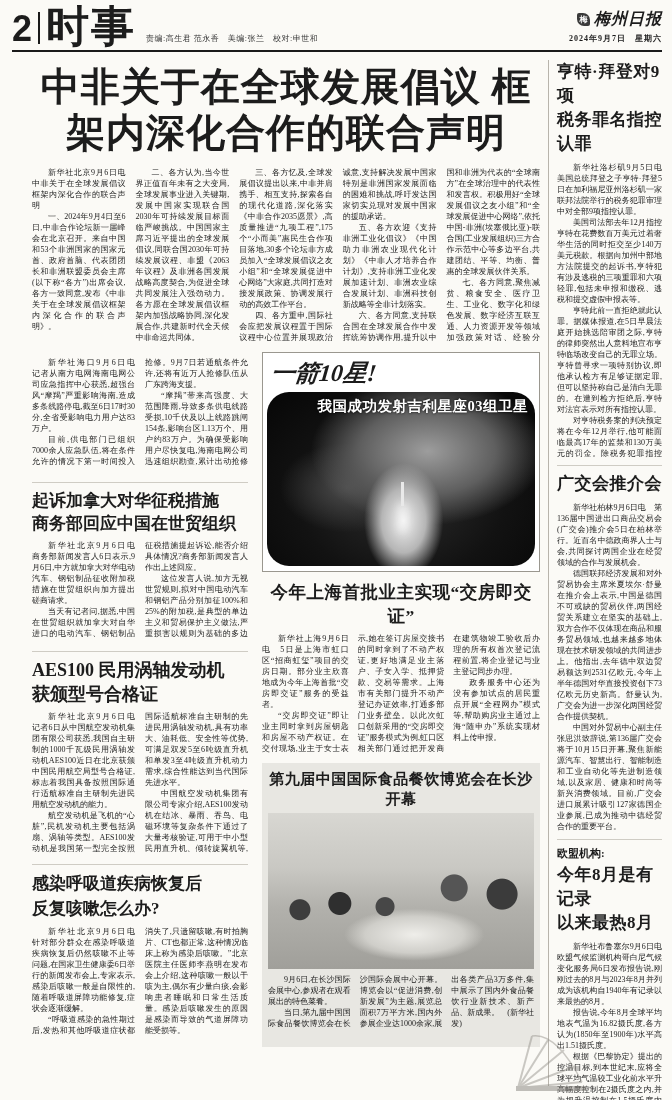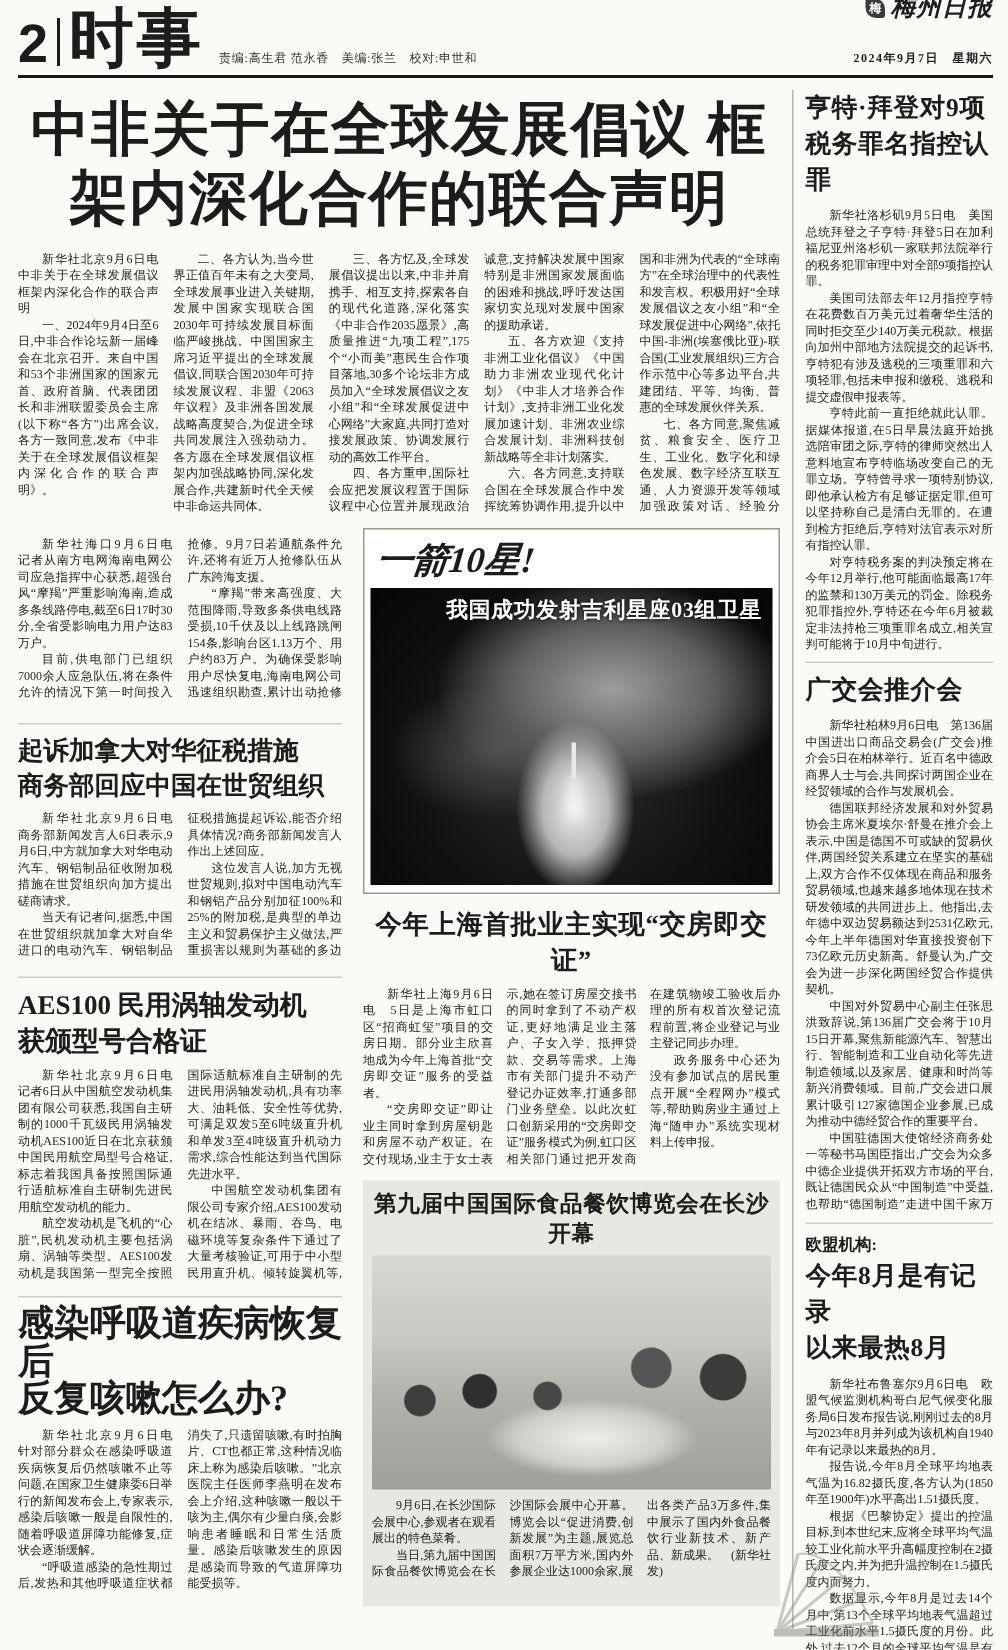--- a/index.html
+++ b/index.html
@@ -15,24 +15,24 @@
   .page-num { font-family:"Liberation Sans", sans-serif; font-size:36px; font-weight:bold; line-height:.85; }
   .mh-bar { width:2px; height:32px; background:#1a1a1a; margin:0 6px 1px 6px; }
   .section-name { font-family:"Liberation Sans", sans-serif; font-size:43px; font-weight:900;
                   letter-spacing:2px; line-height:.85; }
   .editors { font-size:8px; color:#333; margin:0 0 1px 10px; letter-spacing:.5px; }
   .mh-right { text-align:right; padding-bottom:1px; }
   .logo-row { display:flex; align-items:center; justify-content:flex-end; gap:4px; }
   .logo-icon { width:13px; height:13px; background:#3a3a3a; color:#fff; border-radius:2px 7px 2px 7px;
                font-size:8px; line-height:13px; text-align:center; font-weight:bold; }
   .logo-text { font-size:16px; font-weight:900; font-style:italic; letter-spacing:1px; }
-  .date-line { font-size:8px; font-weight:bold; margin-top:17px; letter-spacing:1px; }
-
-  
-  .content { display:flex; margin-top:4px; height:1040px; }
+  .date-line { font-size:8px; font-weight:bold; margin-top:3px; letter-spacing:1px; }
+
+  
+  .content { display:flex; margin-top:4px; height:1040px;margin-left:20px; }
   .left-region { width:508px; }
   .v-rule { width:1px; background:#b8b4ac; margin:4px 8px 10px 8px; }
   .rail { flex:1; min-width:0; padding-top:4px; }
 
   
   .body-txt { font-size:8px; line-height:11px; text-align:justify; overflow:hidden; color:#222; }
   .body-txt p { text-indent:2em; }
   .cols-2 { column-count:2; column-gap:10px; }
   .cols-3 { column-count:3; column-gap:9px; }
   .cols-5 { column-count:5; column-gap:10px; }
@@ -46,36 +46,36 @@
   
   .lower { display:flex; margin-top:9px; }
   .sub-left { width:216px; }
   .sub-center { flex:1; min-width:0; margin-left:14px; }
 
   .t2 { font-weight:900; }
   .t2 span { display:block; }
   .t-typhoon { font-size:20px; line-height:25px; letter-spacing:1px; }
   .t-mofcom  { font-size:17px; line-height:23px; }
   .t-aes     { font-size:18px; line-height:24px; }
-  .t-cough   { font-size:24px; line-height:25px; }
+  .t-cough   { font-size:17px; line-height:25px; }
   .sub-left .body-txt { margin-top:5px; }
   .h-typhoon { height:118px; }
   .h-mofcom  { height:104px; }
   .h-aes     { height:146px; }
   .h-cough   { height:118px; }
 
   
   .rocket-box { border:1px solid #9a978f; padding:4px 4px 5px 4px; background:#fff; }
   .rocket-head { font-size:24px; font-weight:900; font-style:italic; transform:skewX(-6deg);
                  padding:0 0 3px 4px; }
-  .rocket-photo { position:relative; height:198px; background:
+  .rocket-photo { position:relative; height:174px; background:
       radial-gradient(ellipse 55px 80px at 51% 74%, #f0f0f0 0%, #b5b5b5 40%, rgba(70,70,70,0) 72%),
       radial-gradient(ellipse 150px 95px at 60% 34%, #9d9d9d 0%, #5f5f5f 45%, rgba(35,35,35,0) 78%),
       radial-gradient(ellipse 90px 60px at 30% 55%, #4a4a4a 0%, rgba(30,30,30,0) 75%),
-      radial-gradient(ellipse at 50% 60%, #2c2c2c 0%, #121212 55%, #060606 100%); }
+      radial-gradient(ellipse at 50% 60%, #2c2c2c 0%, #121212 55%, #060606 100%); border-radius: 22px; }
   .rocket-sub { position:absolute; top:5px; right:7px; color:#fff; font-weight:900;
                 font-size:14.5px; letter-spacing:.5px; text-shadow:0 0 3px #000; }
   .rocket-body-shape { position:absolute; left:50%; top:52%; width:3px; height:24px; background:#e9e9e9;
                 box-shadow:0 24px 8px 2px rgba(250,250,250,.75); }
   .rocket-caption { margin-top:5px; height:57px; }
 
   
   .shanghai { margin-top:8px; }
   .t-shanghai { font-size:17.5px; font-weight:900; letter-spacing:.5px; text-align:center; line-height:24px; }
   .h-shanghai { height:122px; margin-top:5px; }

